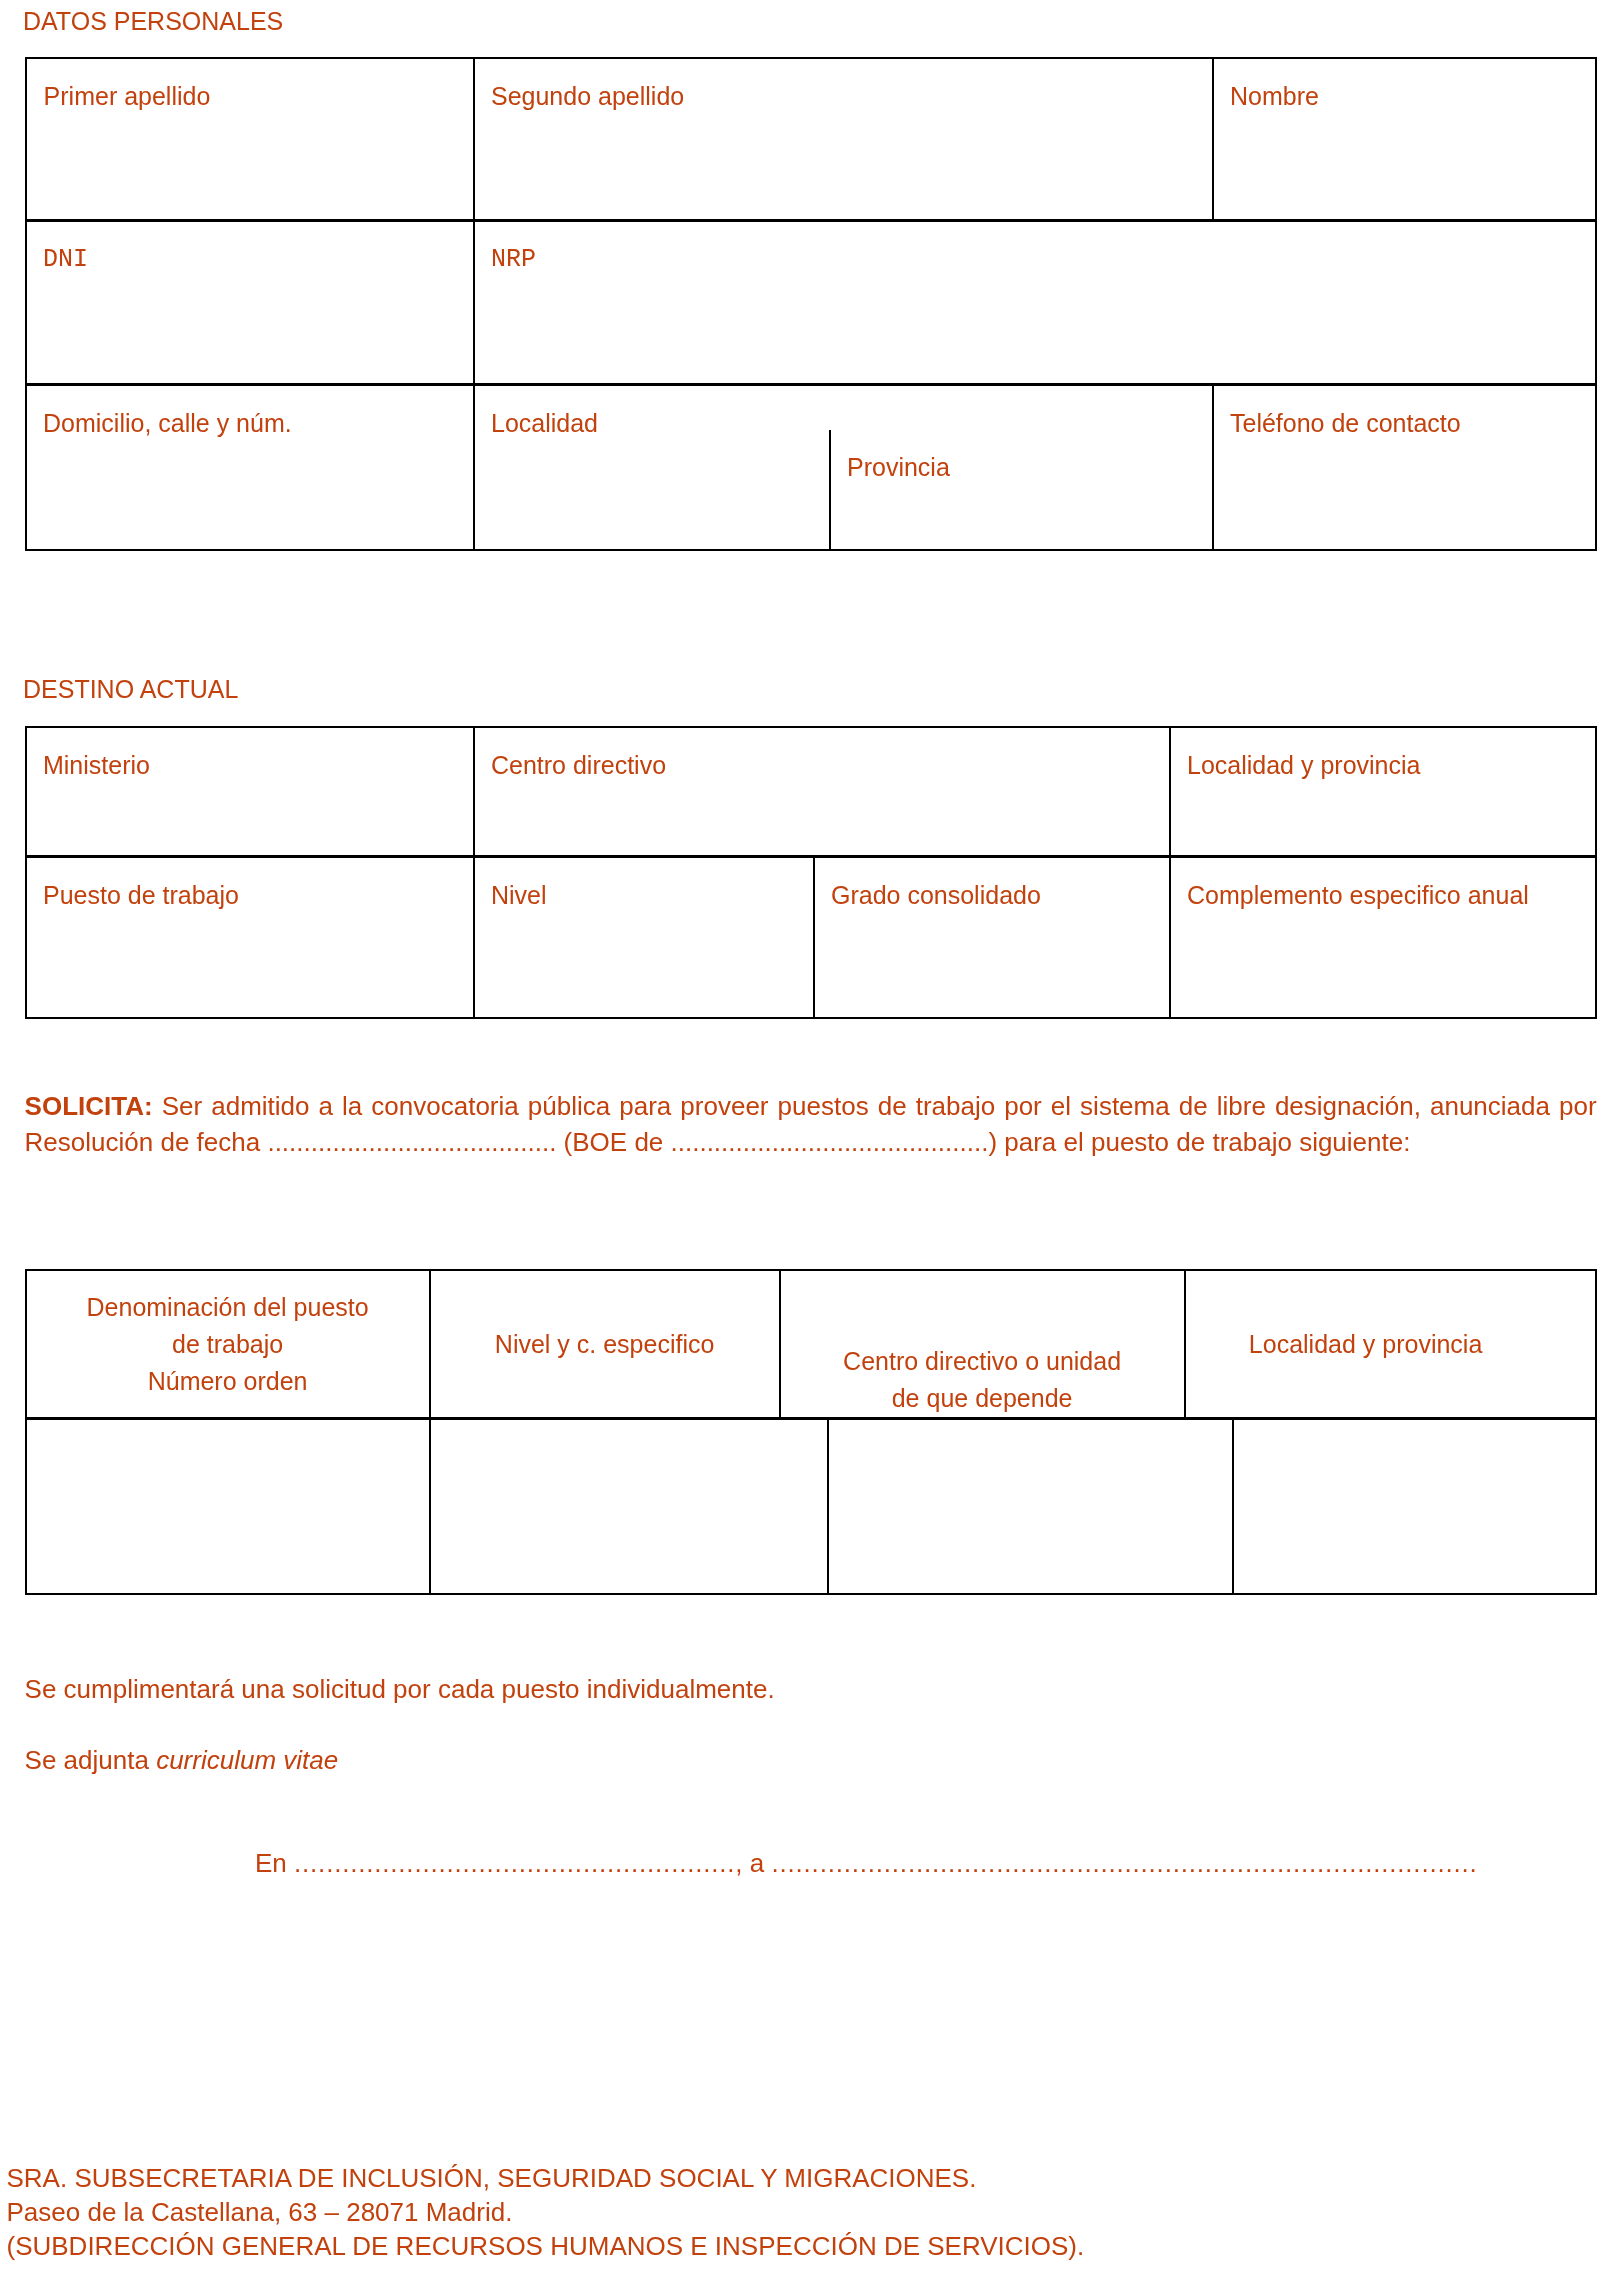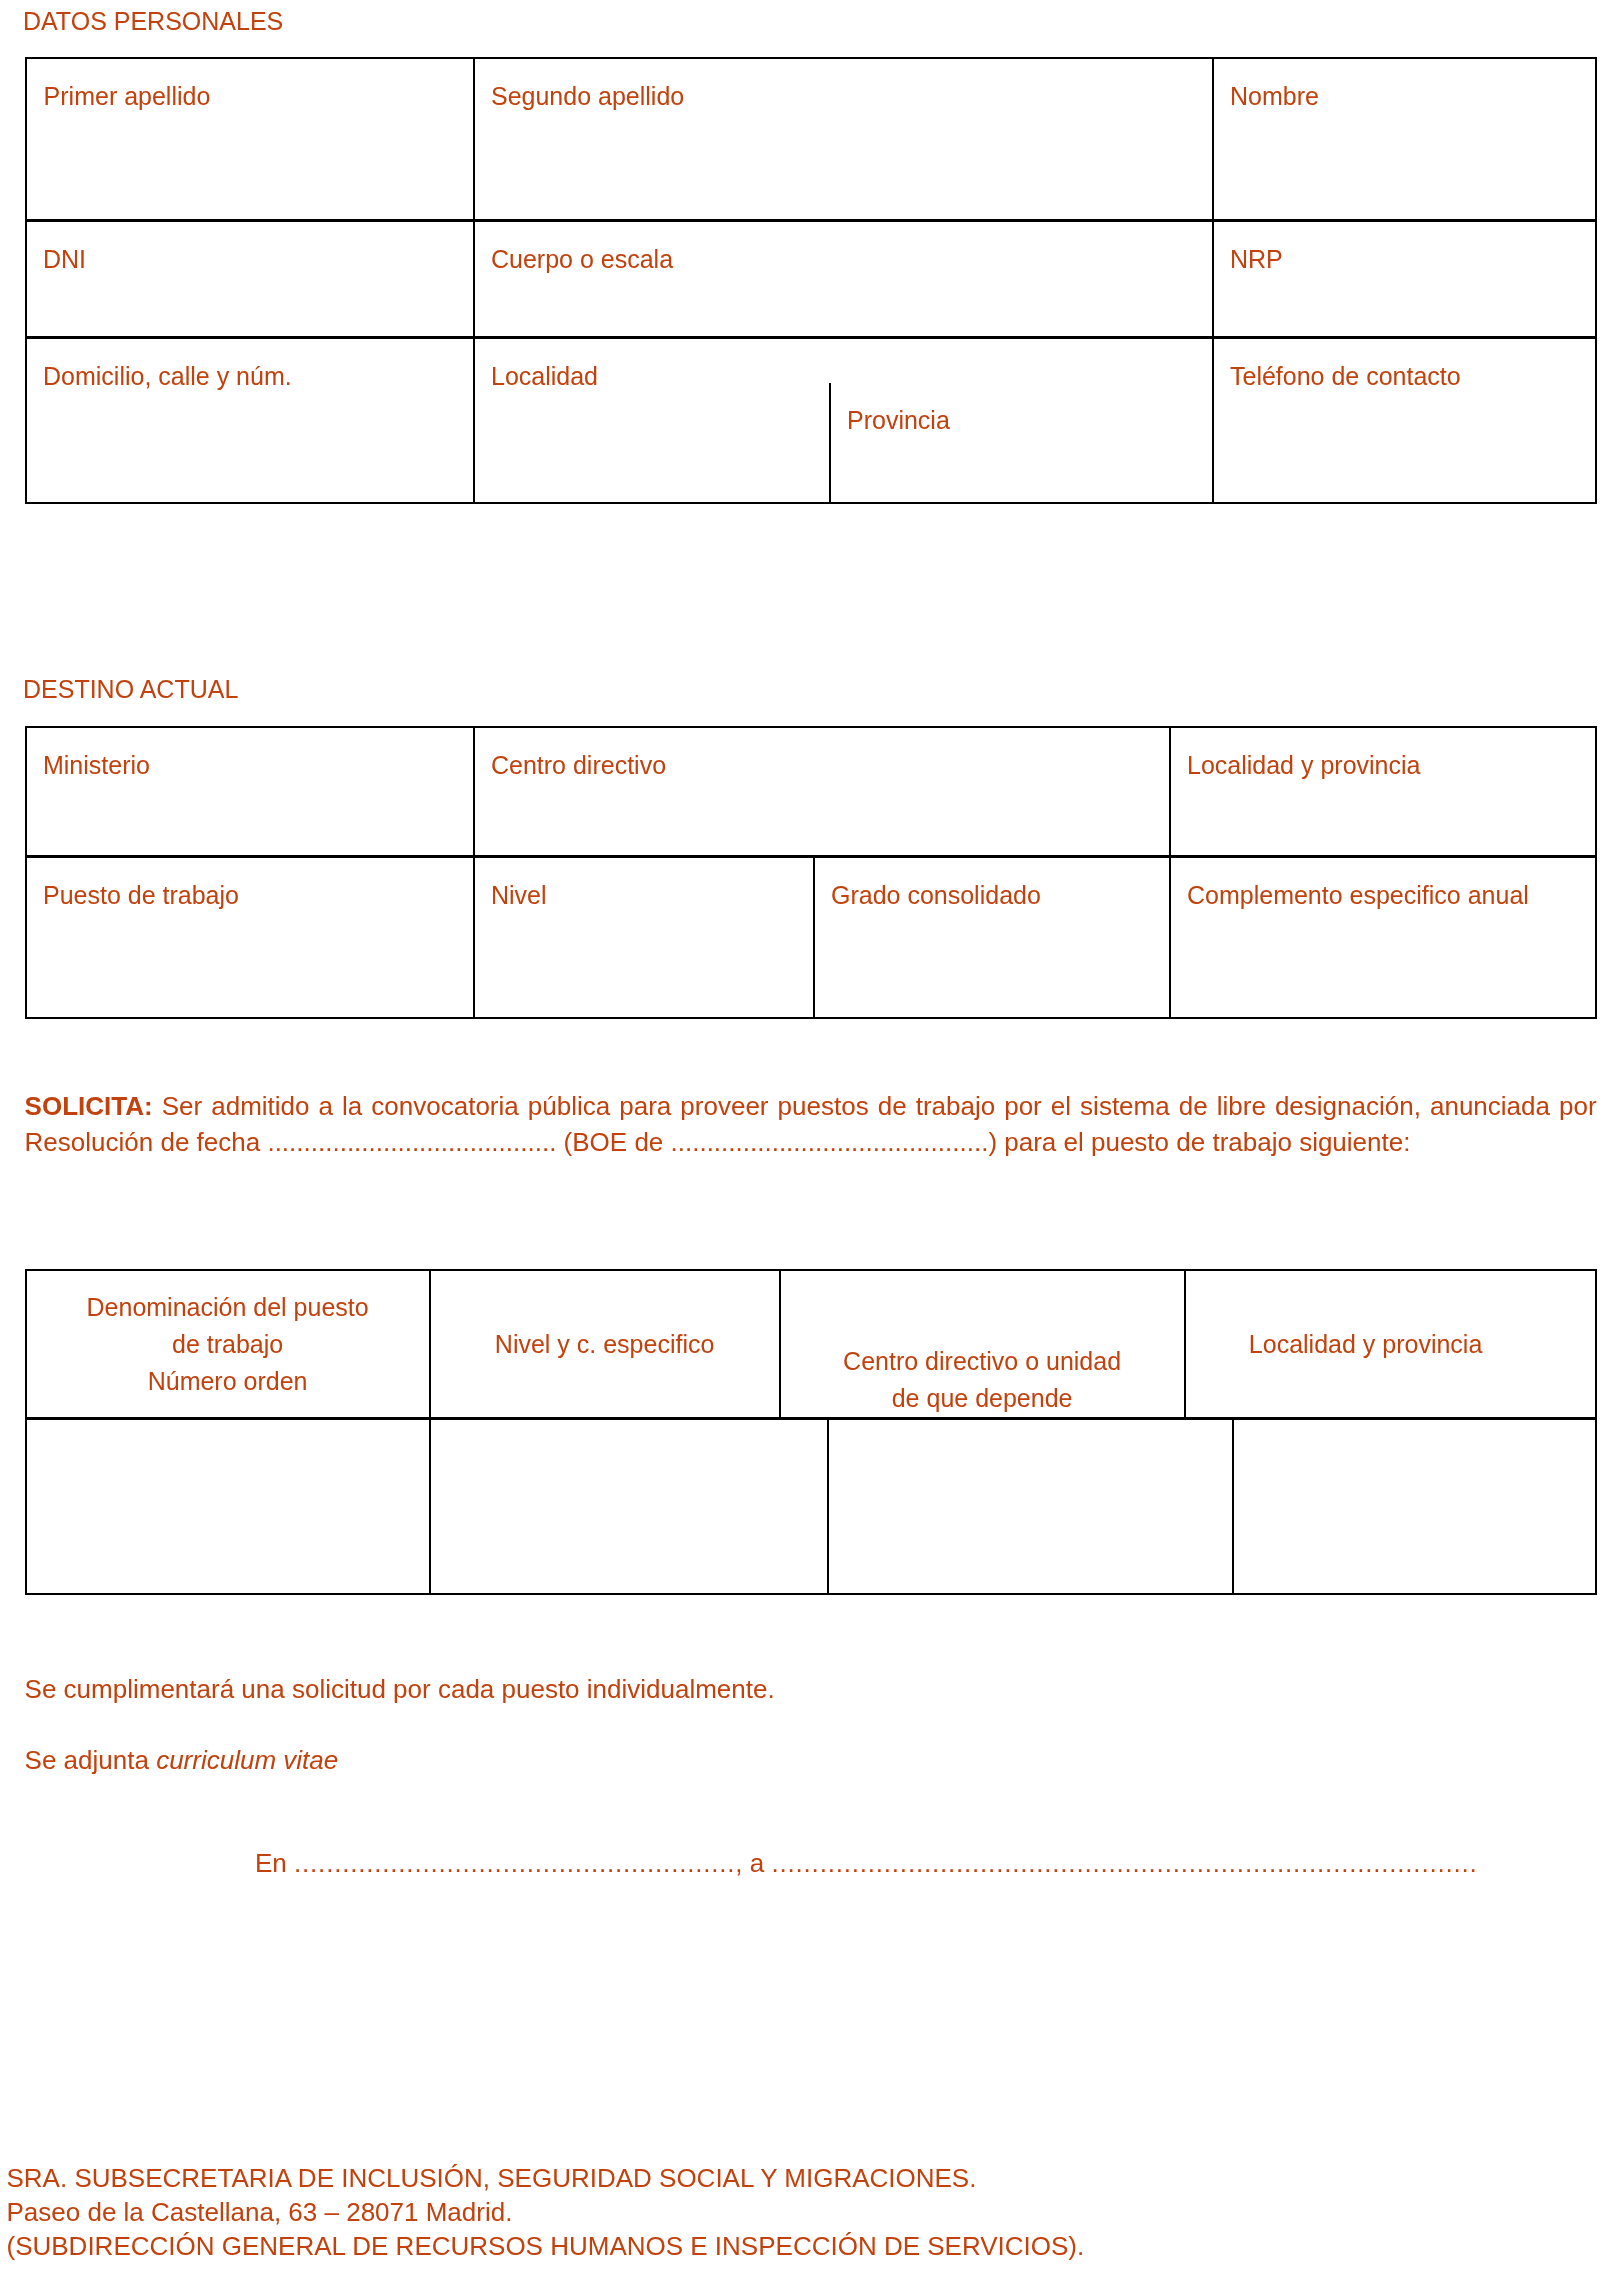--- a/index.html
+++ b/index.html
@@ -26,21 +26,21 @@
   .tcell {
     box-sizing:border-box;
     border-left:2.5px solid #000;
     padding:23px 8.2px 0 16.4px;
     font-size:25px;
     line-height:29.5px;
     overflow:hidden;
   }
   .tcell:first-child { border-left:none; }
   
-  .t1r1 { height:160px; } .t1r2 { height:117px; } .t1r3 { height:166px; }
+  .t1r1 { height:160px; } .t1r2 { height:164px;font-family:Liberation Mono, monospace; } .t1r3 { height:166px; }
   
   .t2r1 { height:127px; } .t2r2 { height:162px; }
   
   .t3h { height:146px; } .t3b { height:176px; }
   .hcell {
     display:flex; flex-direction:column;
     justify-content:center; align-items:center;
     text-align:center;
     padding:0 6.5px;
     line-height:37px;
@@ -67,21 +67,20 @@
   <div class="abs section-title" style="left:23px; top:6.5px;">DATOS PERSONALES</div>
 
   <div class="abs tbl" style="left:24.6px; top:57px;">
     <div class="trow t1r1">
       <div class="tcell" style="width:446px;padding-left:17px;">Primer apellido</div>
       <div class="tcell" style="width:739px;">Segundo apellido</div>
       <div class="tcell" style="width:381px;">Nombre</div>
     </div>
     <div class="trow t1r2">
       <div class="tcell" style="width:446px;">DNI</div>
-      <div class="tcell" style="width:739px;">Cuerpo o escala</div>
       <div class="tcell" style="width:381px;">NRP</div>
     </div>
     <div class="trow t1r3">
       <div class="tcell" style="width:446px;">Domicilio, calle y núm.</div>
       <div class="tcell" style="width:356px;">Localidad</div>
       <div class="tcell" style="width:383px;margin-top:44px;">Provincia</div>
       <div class="tcell" style="width:381px;">Teléfono de contacto</div>
     </div>
   </div>
 

